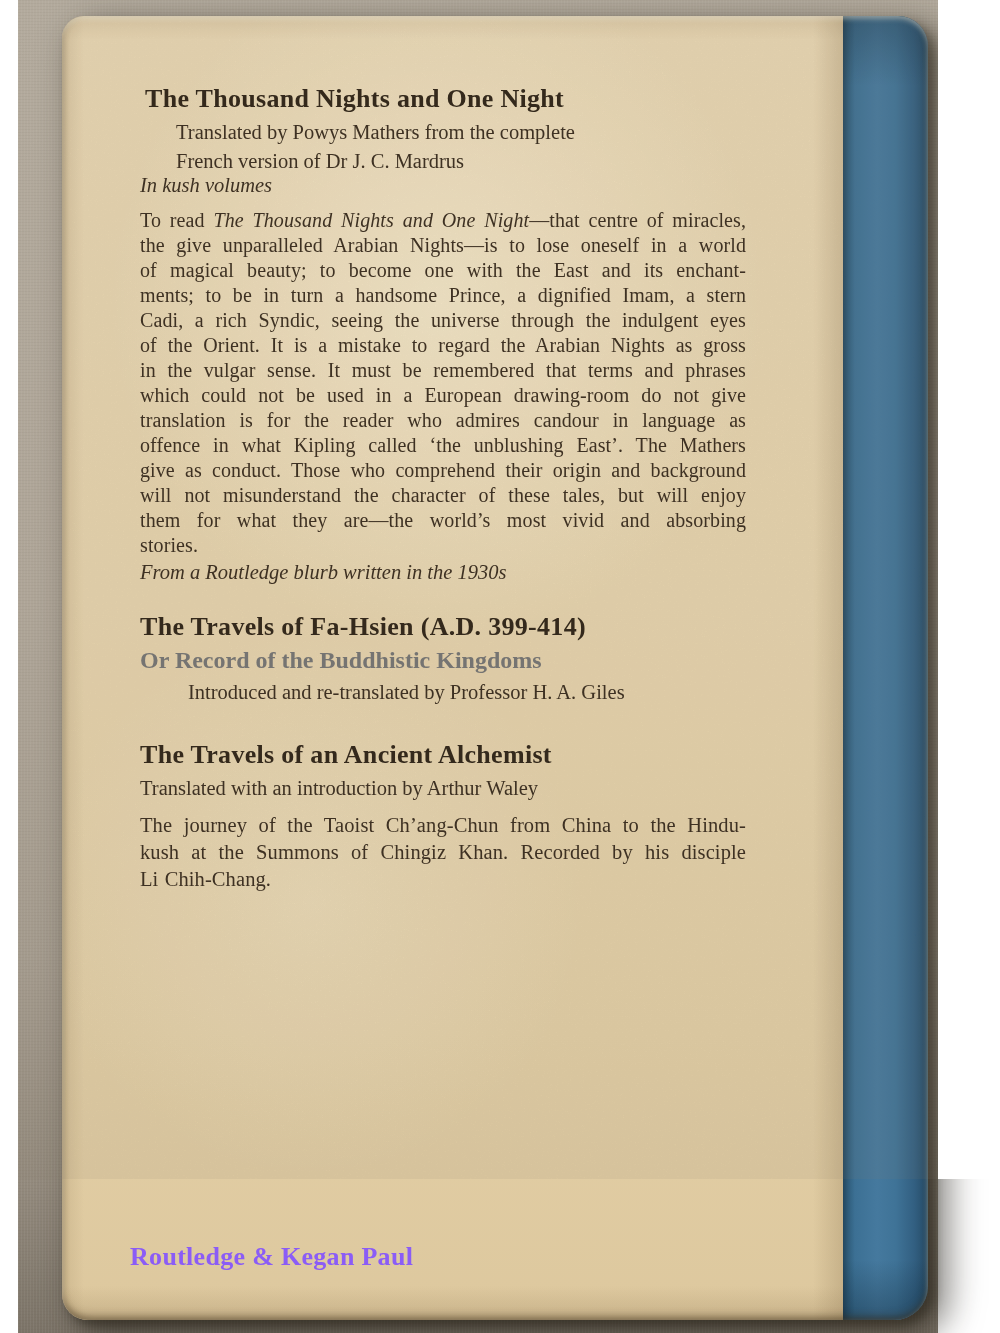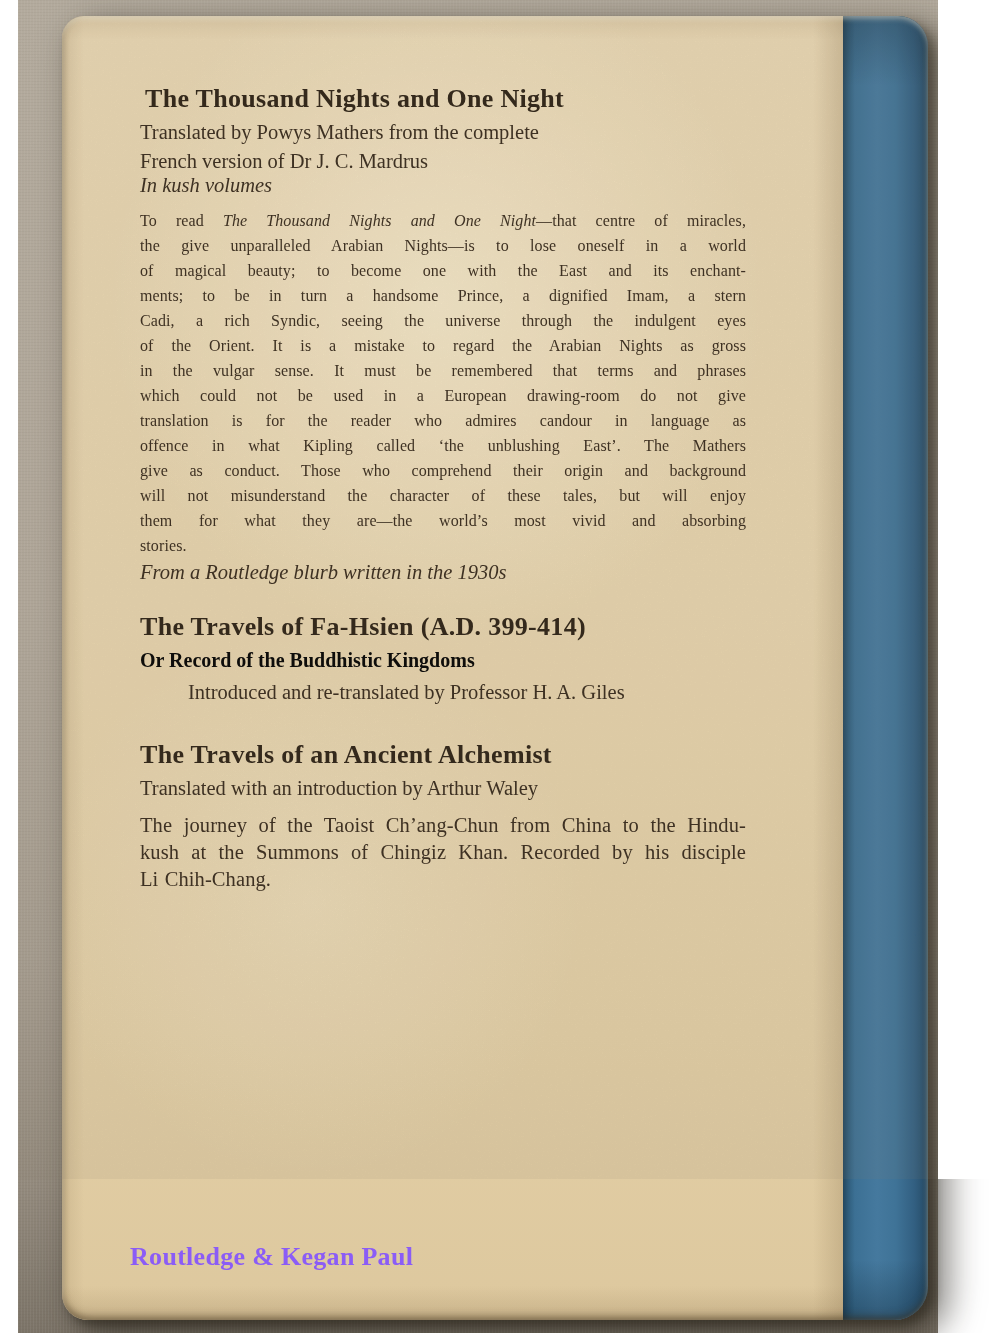--- a/index.html
+++ b/index.html
@@ -51,25 +51,25 @@
       linear-gradient(180deg, rgba(15,35,50,.30) 0px, rgba(0,0,0,0) 70px),
       linear-gradient(0deg, rgba(10,30,45,.35) 0px, rgba(0,0,0,0) 60px),
       linear-gradient(90deg,#2c5975 0%,#3c7094 14%,#45799e 40%,#3f7397 62%,#325f81 84%,#254a64 100%);
     box-shadow: inset 5px 0 8px -4px rgba(25,45,60,.65);
   }
 
   .content{position:absolute;left:78px;top:0;width:606px;color:#36291b;}
   .block{position:absolute;left:0;width:606px;}
 
   .h-main{font-weight:bold;font-size:26px;line-height:30px;color:#2b2013;letter-spacing:.3px;}
-  .h-sub{font-weight:bold;font-size:20px;line-height:24px;color:#000000;}
+  .h-sub{font-weight:bold;font-size:24px;line-height:24px;color:#737373;}
   .credit{font-size:20.5px;line-height:29px;}
   .italic-note{font-style:italic;font-size:20.5px;line-height:25px;}
 
-  .para{font-size:16px;line-height:25px;letter-spacing:.1px;word-spacing:1px;}
+  .para{font-size:20px;line-height:25px;letter-spacing:.1px;word-spacing:1px;}
   .body-line{height:25px;overflow:hidden;text-align:justify;text-align-last:justify;}
   .body-line.tall{height:27px;}
   .body-line.last{text-align-last:left;}
   .para2{font-size:20.5px;line-height:27px;letter-spacing:.1px;word-spacing:1px;}
 
   .publisher{font-weight:bold;font-size:26px;color:#8b5cf6;letter-spacing:.3px;}
 
   .grain{position:absolute;inset:0;width:100%;height:100%;opacity:.10;pointer-events:none;z-index:4;}
 </style>
 </head>
@@ -81,21 +81,21 @@
   <div class="white-bar right"></div>
 
   <div class="book">
     <div class="jacket"></div>
     <div class="spine"></div>
 
     <div class="content">
 
       <div class="block h-main" style="top:68px;left:5px;">The Thousand Nights and One Night</div>
 
-      <div class="block credit" style="top:102px;">
+      <div class="block credit" style="top:102px;margin-left:36px;">
         <div>Translated by Powys Mathers from the complete</div>
         <div>French version of Dr J. C. Mardrus</div>
       </div>
 
       <div class="block italic-note" style="top:157px;">In kush volumes</div>
 
       <div class="block para" style="top:192px;">
           <div class="body-line"><span>To read </span><i>The Thousand Nights and One Night</i><span>—that centre of miracles,</span></div>
           <div class="body-line">the give unparalleled Arabian Nights—is to lose oneself in a world</div>
           <div class="body-line">of magical beauty; to become one with the East and its enchant-</div>

